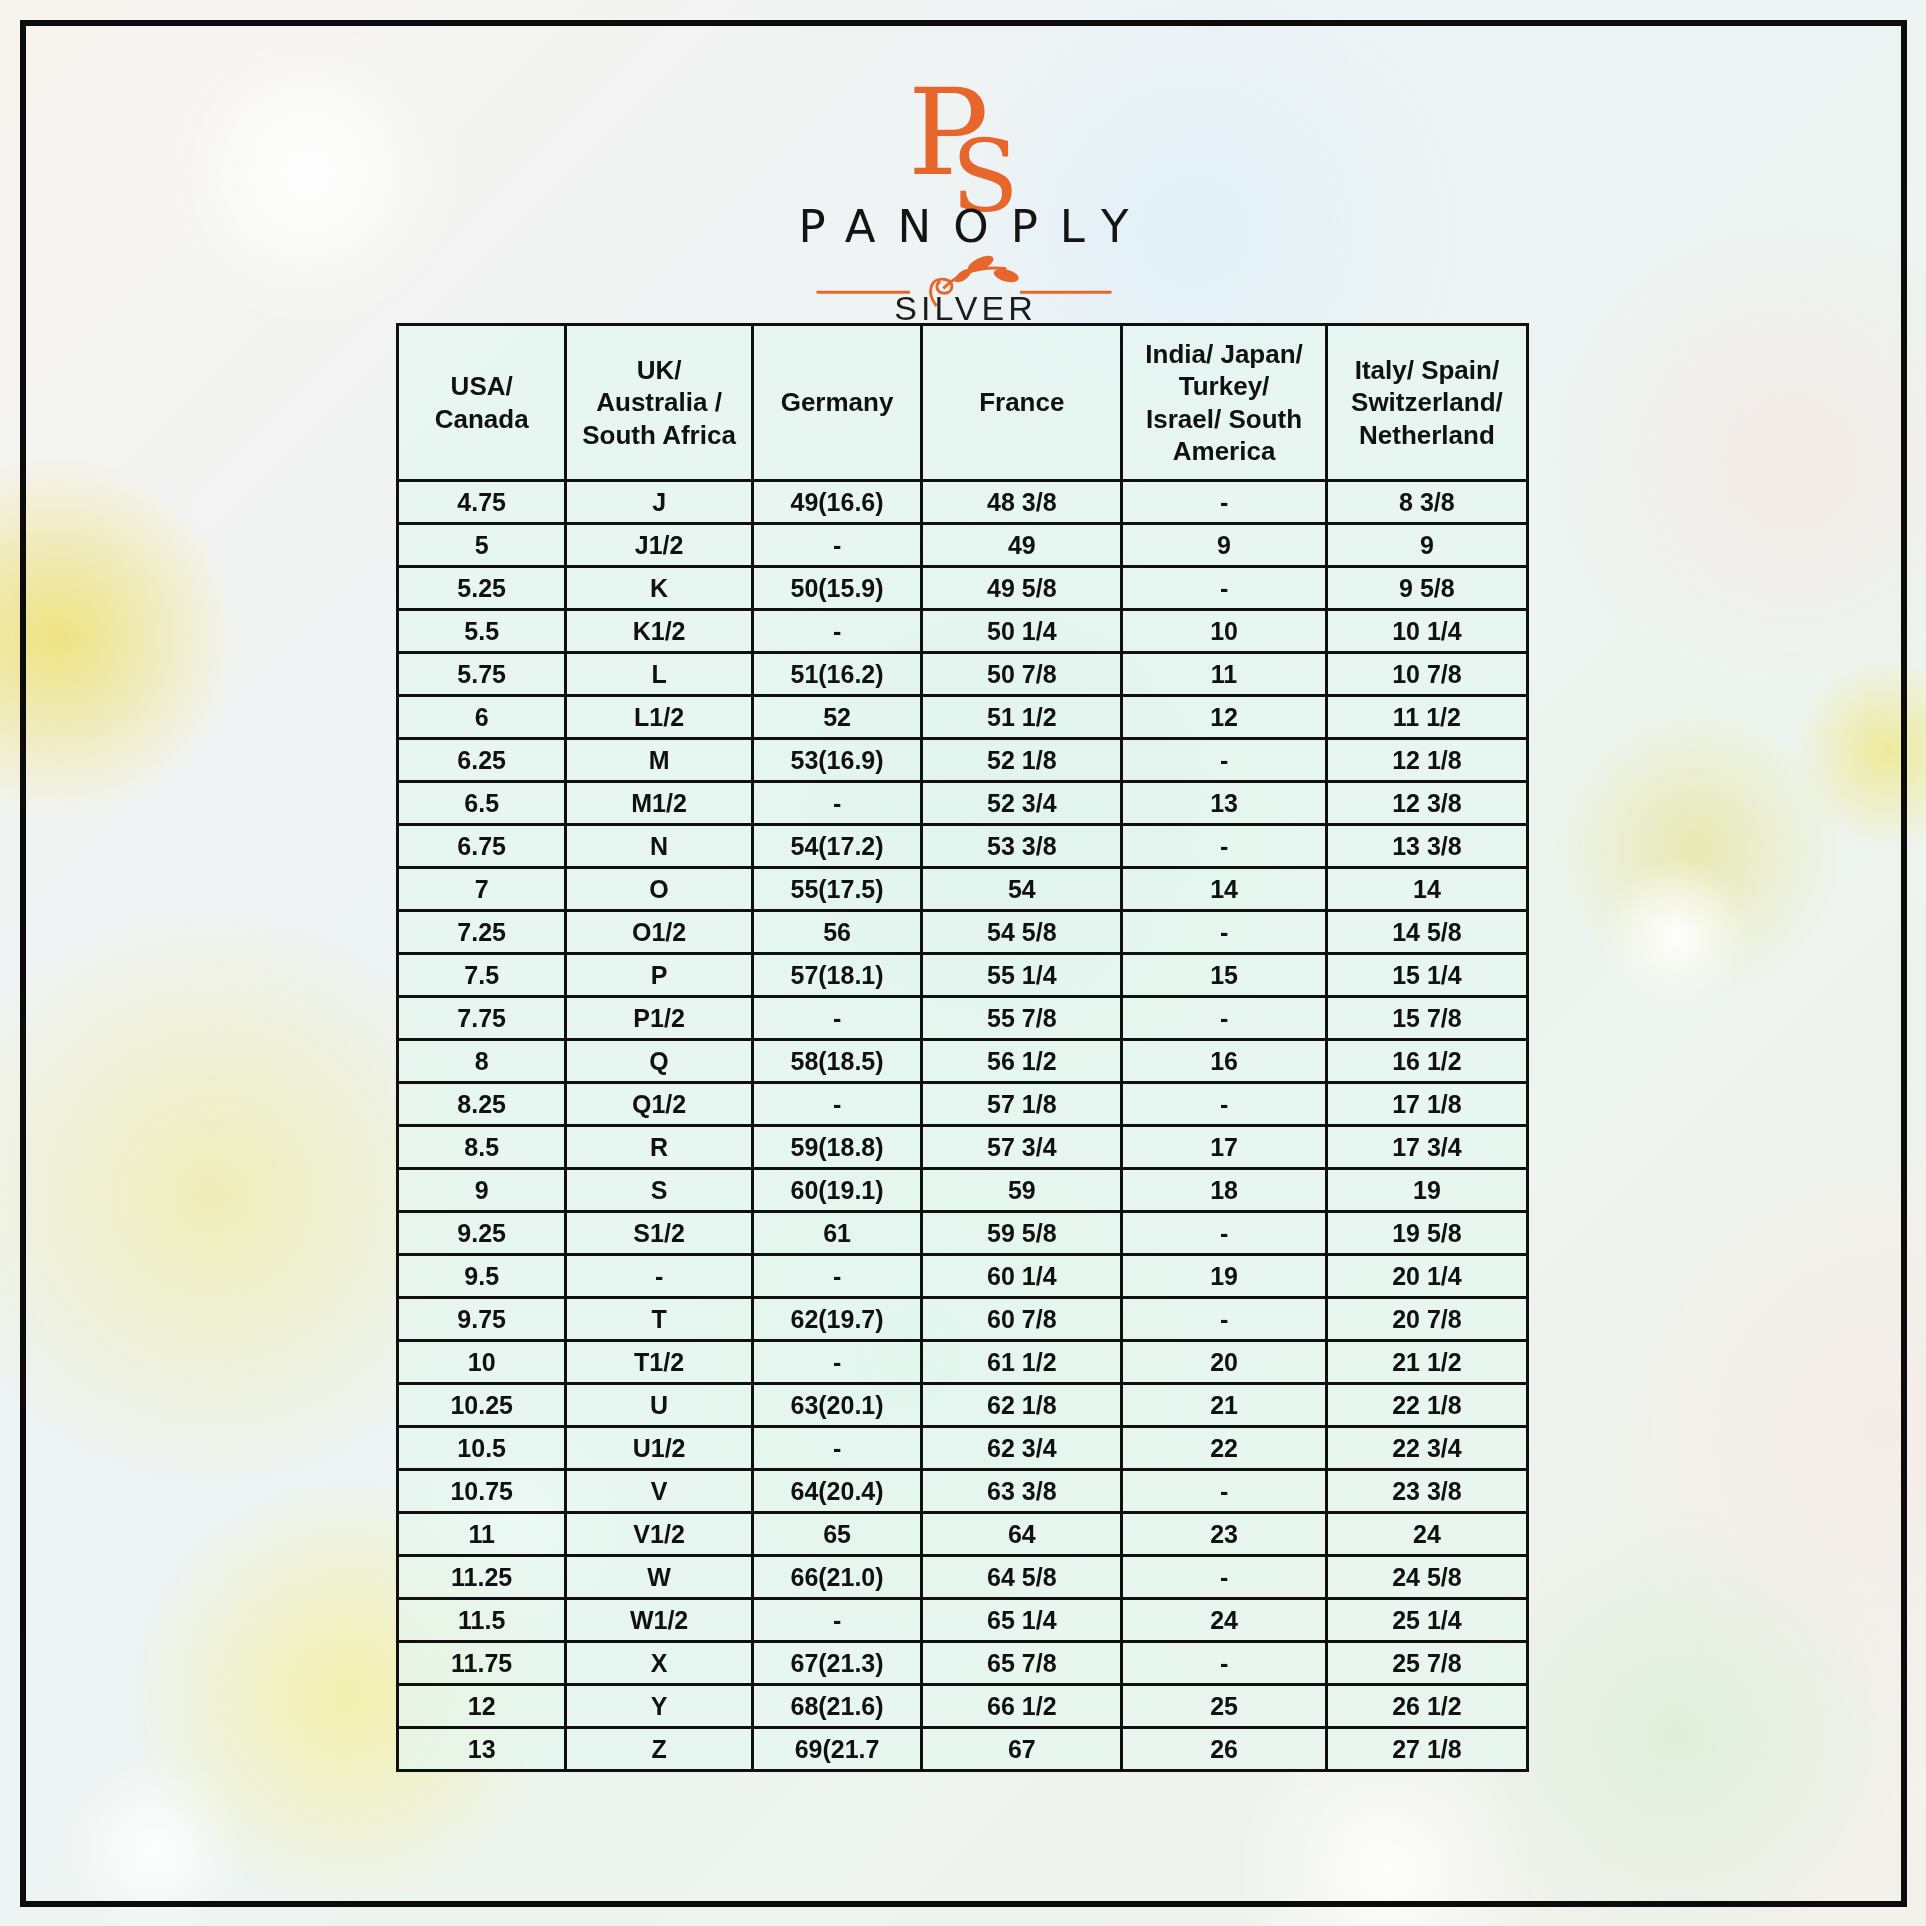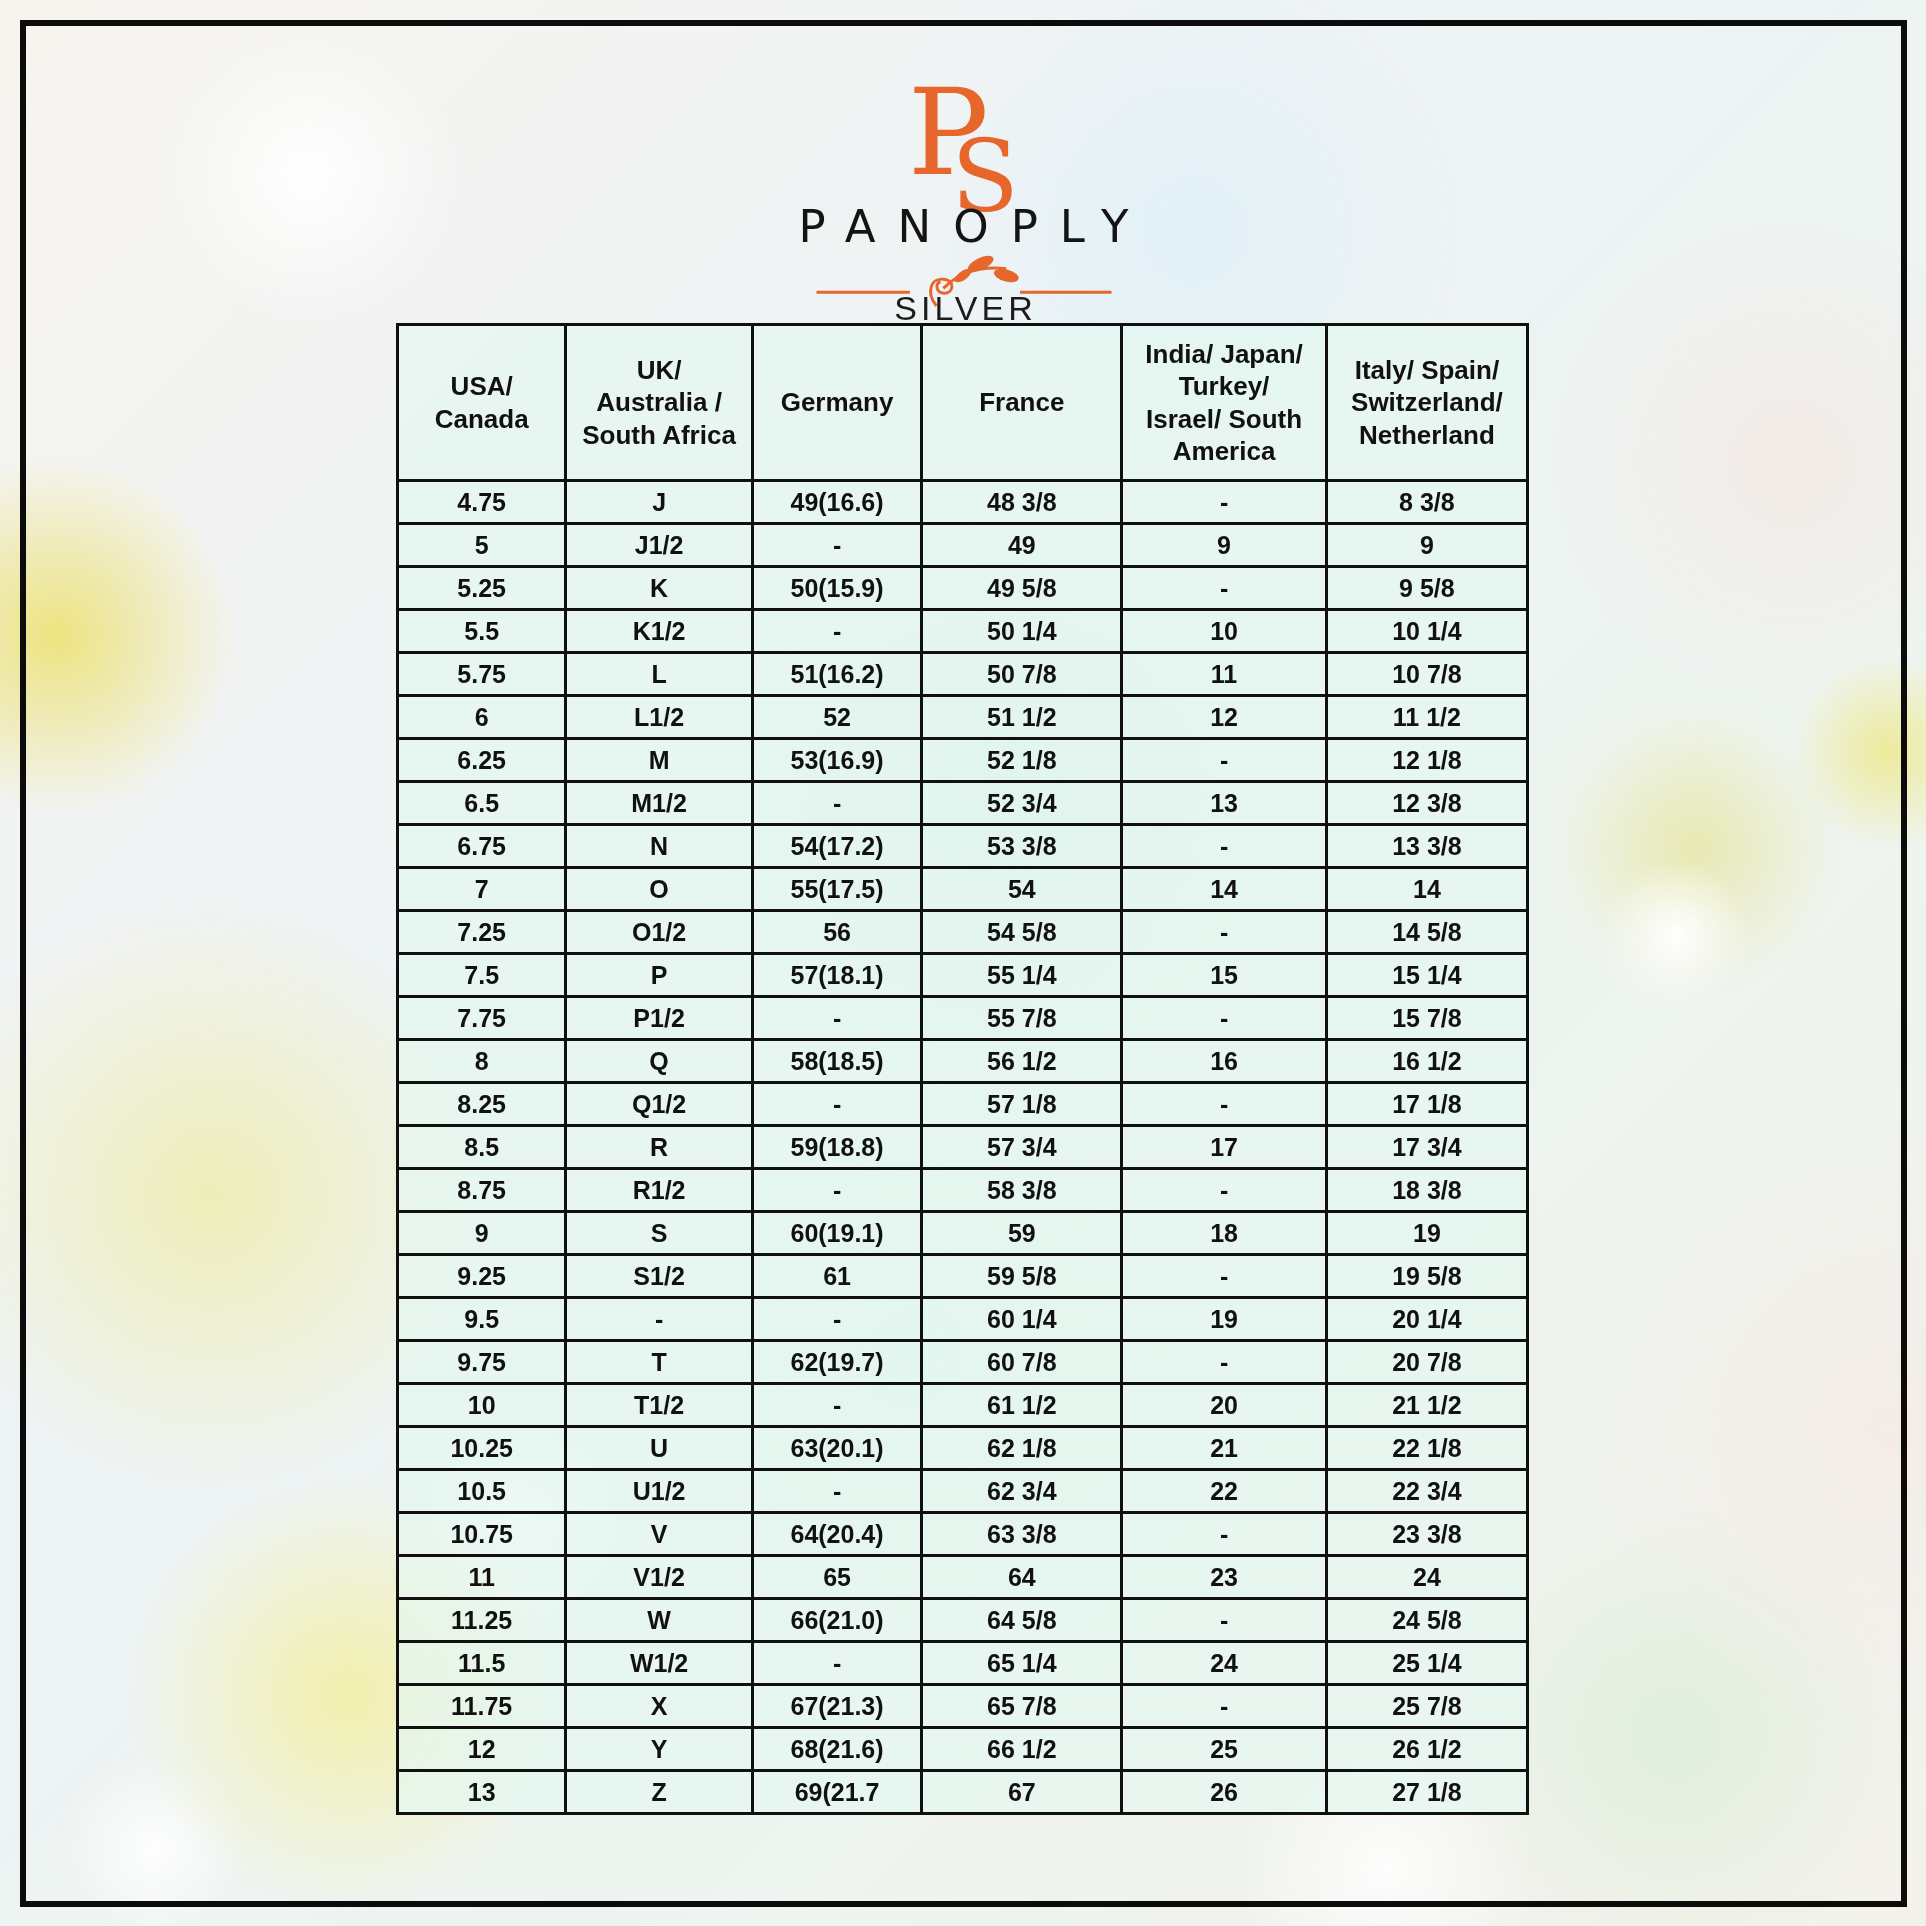--- a/index.html
+++ b/index.html
@@ -236,28 +236,20 @@
       </tr>
       <tr>
         <td>8.5</td>
         <td>R</td>
         <td>59(18.8)</td>
         <td>57 3/4</td>
         <td>17</td>
         <td>17 3/4</td>
       </tr>
       <tr>
-        <td>8.75</td>
-        <td>R1/2</td>
-        <td>-</td>
-        <td>58 3/8</td>
-        <td>-</td>
-        <td>18 3/8</td>
-      </tr>
-      <tr>
         <td>9</td>
         <td>S</td>
         <td>60(19.1)</td>
         <td>59</td>
         <td>18</td>
         <td>19</td>
       </tr>
       <tr>
         <td>9.25</td>
         <td>S1/2</td>

